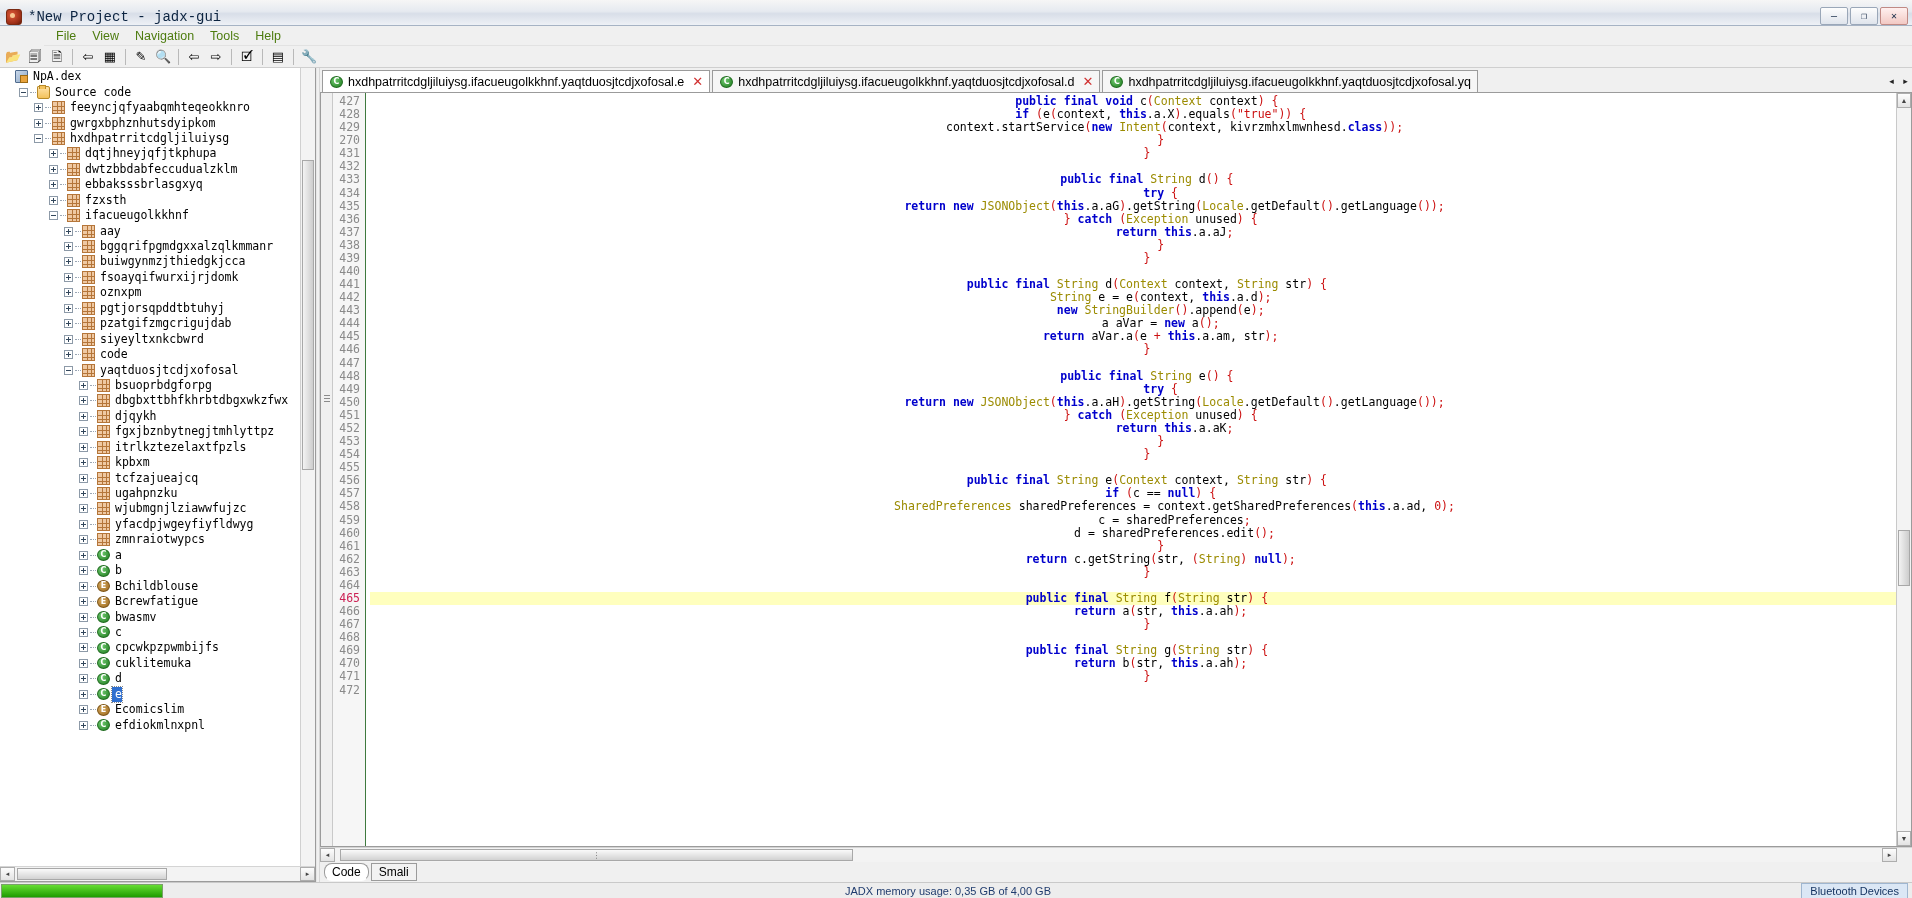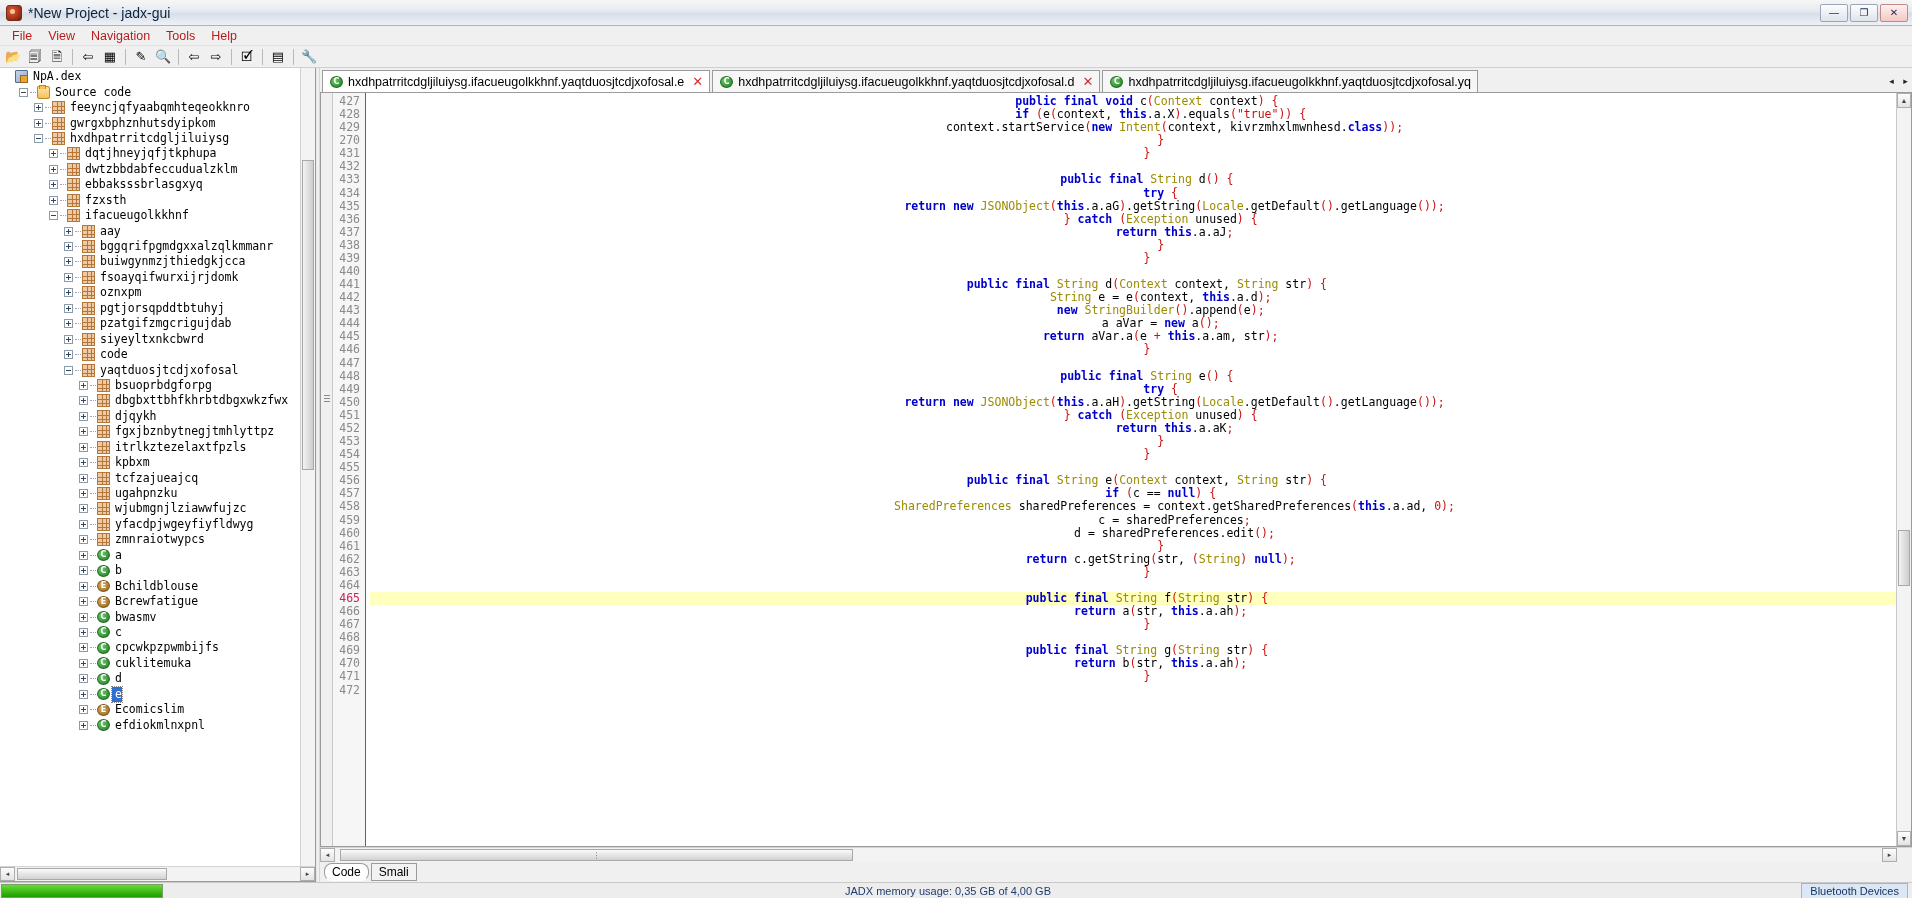--- a/index.html
+++ b/index.html
@@ -15,23 +15,24 @@
     display: flex; flex-direction: column;
     background: #f0f0f0;
     position: relative;
   }
 
   
   .titlebar {
     height: 26px;
     background: linear-gradient(180deg,#f6f6f6 0%, #e6eaf0 45%, #d8dee8 55%, #eef1f6 100%);
     border-bottom: 1px solid #a6b3c4;
-    display: flex; align-items: center;
+    display: flex; align-items: flex-end;
     padding: 0 2px 0 6px;
     flex: 0 0 26px;
+    font-family: Liberation Mono, monospace;
   }
   .title-icon {
     width: 16px; height: 16px; margin-right: 6px;
     border-radius: 3px;
     background: radial-gradient(circle at 35% 35%, #e05a3a 0%, #9b2d16 70%, #5e1a0a 100%);
     border: 1px solid #7a2a12;
     position: relative;
   }
   .title-icon::after{
     content:""; position:absolute; left:3px; top:3px; width:5px;height:5px;
@@ -51,21 +52,21 @@
   }
   .win-btn.close { background: linear-gradient(180deg,#fff0ef,#f2c9c4); border-color:#c08a85;}
 
   
   .menubar {
     height: 20px; flex: 0 0 20px;
     background: #f0f0f0;
     border-bottom: 1px solid #e2e2e2;
     display: flex; align-items: center;
     padding-left: 4px;
-    font-size: 12.5px; color: #b91c1c;
+    font-size: 12.5px; color: #4d7c0f; margin-left: 44px;
   }
   .menu-item { padding: 2px 8px; cursor: default; }
 
   
   .toolbar {
     height: 22px; flex: 0 0 22px;
     background: #f0f0f0;
     border-bottom: 1px solid #cfcfcf;
     display: flex; align-items: center;
     padding-left: 3px; gap: 2px;

